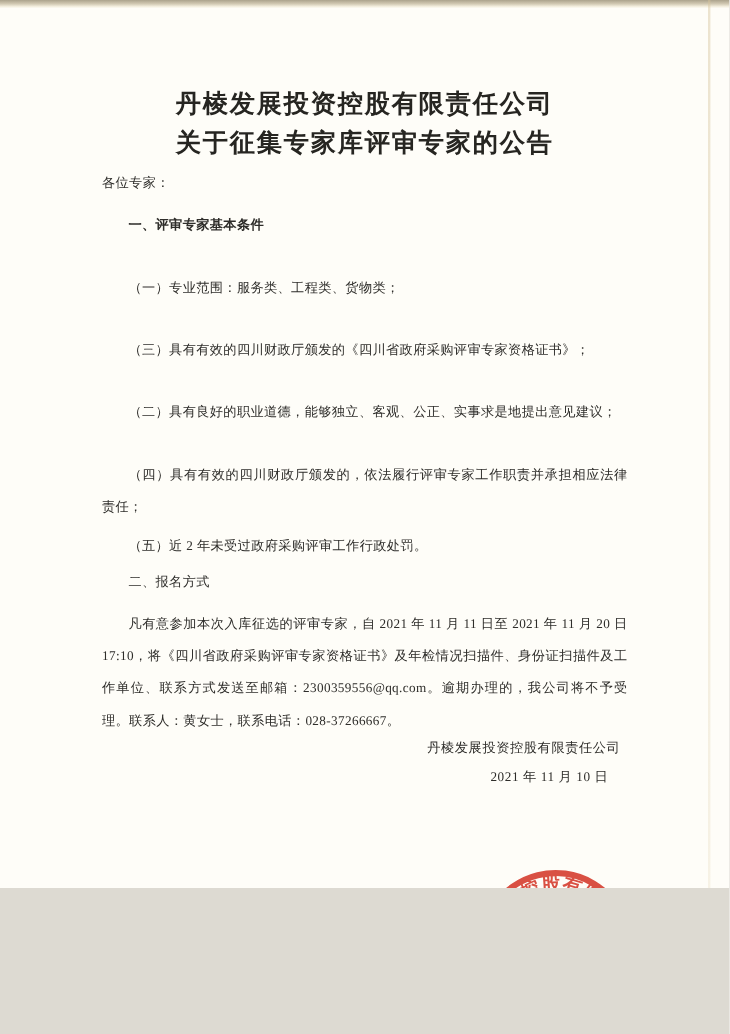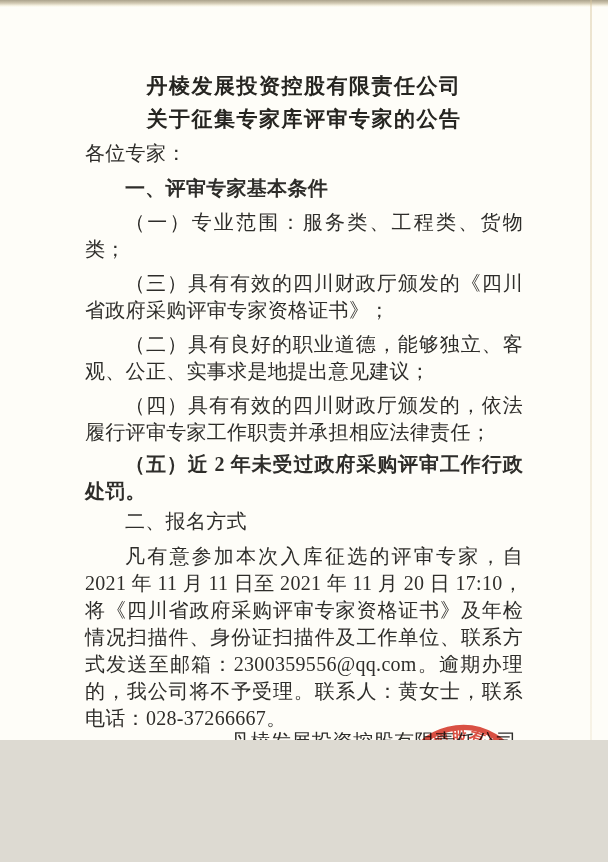--- a/index.html
+++ b/index.html
@@ -30,30 +30,30 @@
   .doc-title {
     font-size: 21px;
     font-weight: bold;
     text-align: center;
     line-height: 33px;
     letter-spacing: 1.5px;
     margin: 0;
     color: #262521;
   }
   p {
-    font-size: 20px;
+    font-size: 11px;
     line-height: 27px;
     text-align: justify;
     margin: 0;
     letter-spacing: 0.3px;
   }
   .salutation { margin-top: 4px; }
   .para { margin-top: 8px; text-indent: 2em; }
-  .item { margin-top: 7px; text-indent: 2em; }
-  .item-last { margin-top: 5px; text-indent: 2em; font-weight: bold; }
+  .item { margin-top: 25px; text-indent: 2em; }
+  .item-last { margin-top: 5px; text-indent: 2em; }
   .sec-heading { margin-top: 8px; text-indent: 2em; font-weight: bold; }
   .sec-heading2 { margin-top: 3px; text-indent: 2em; }
   .sign-block { margin-top: -4px; text-align: right; padding-right: 6px; }
   .sign-company { text-align: right; letter-spacing: 0.5px; }
   .sign-date { text-align: right; margin-top: -3px; padding-right: 10px; letter-spacing: 0.5px; }
   .seal {
     position: absolute;
     left: 391px; top: 717px;
     width: 144px; height: 144px;
     transform: rotate(-14deg);

